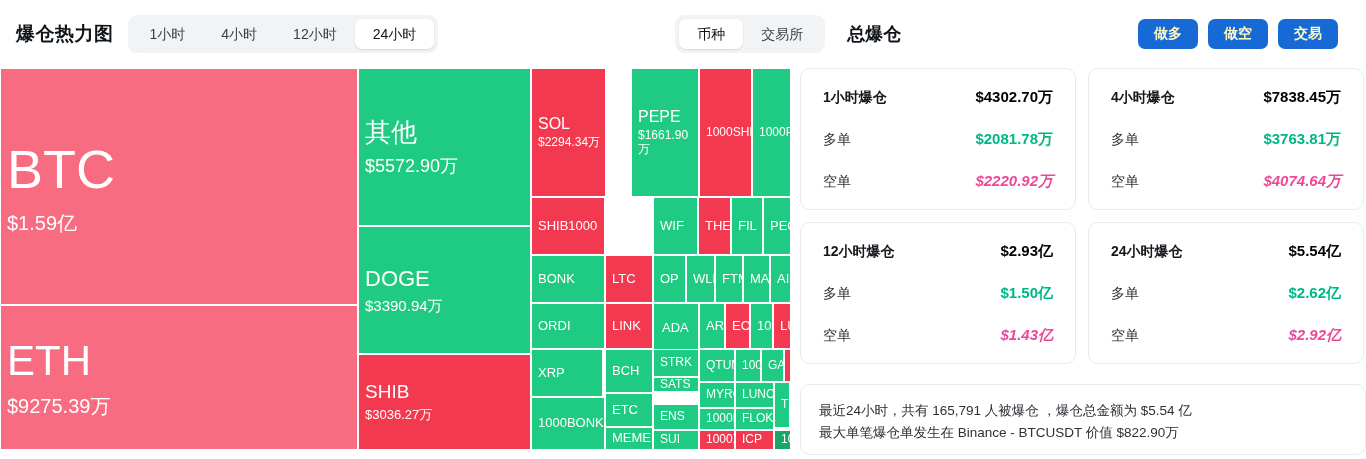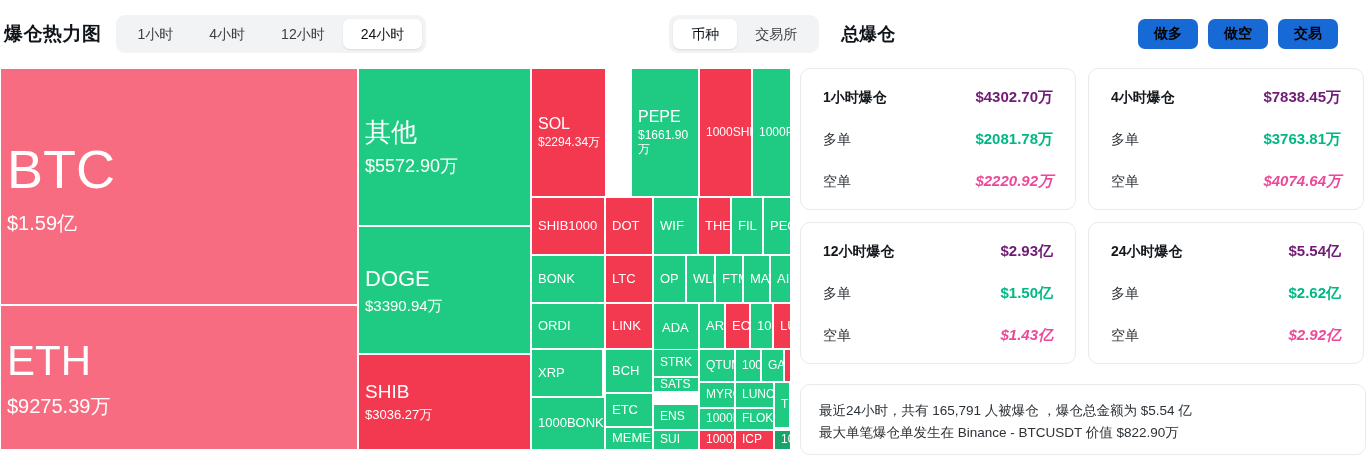--- a/index.html
+++ b/index.html
@@ -13,21 +13,21 @@
 
   
   .header {
     height: 68px; width: 100%;
     display: flex; align-items: center;
     padding: 0 16px 0 0;
     background: #fff;
   }
   .hdr-title {
     font-size: 19px; font-weight: 700; color: #0f1419;
-    margin-left: 4px; letter-spacing: .5px; white-space: nowrap;
+    margin-left: 16px; letter-spacing: .5px; white-space: nowrap;
   }
   .seg {
     display: flex; align-items: center;
     background: #f2f3f5; border-radius: 9px;
     padding: 4px; margin-left: 14px; height: 38px;
   }
   .seg-item {
     padding: 0 18px; height: 30px; line-height: 30px;
     font-size: 14px; color: #3c4043; border-radius: 7px;
     cursor: pointer; white-space: nowrap;
@@ -36,21 +36,21 @@
     box-shadow: 0 1px 2px rgba(0,0,0,.10); }
 
   .seg2 { margin-left: 0; }
   .hdr-mid { margin-left: auto; display: flex; align-items: center; }
   .hdr-right-title {
     font-size: 18px; font-weight: 700; color: #0f1419;
     margin-left: 22px; white-space: nowrap;
   }
   .hdr-actions { margin-left: auto; display: flex; gap: 10px; padding-right: 12px; }
   .btn-blue {
-    background: #1769d6; color: #000000; border: none;
+    background: #1769d6; color: #fef9c3; border: none;
     border-radius: 7px; height: 30px; padding: 0 16px;
     font-size: 14px; font-weight: 700; cursor: pointer;
     font-family: "Liberation Sans", sans-serif;
     white-space: nowrap;
   }
 
   
   .body { position: absolute; top: 68px; left: 0; width: 1366px; height: 391px; }
 
   
@@ -100,21 +100,21 @@
     position: absolute;
     background: #fff;
     border: 1px solid #e8eaed;
     border-radius: 10px;
   }
   .stat-card { width: 276px; height: 142px; padding: 19px 22px; }
   .srow { display: flex; justify-content: space-between; align-items: center; }
   .srow + .srow { margin-top: 23px; }
   .slabel { font-size: 14px; color: #2c3136; font-weight: 400; }
   .slabel.head { font-weight: 700; color: #14181c; }
-  .sval { font-size: 15px; font-weight: 700; color: #701a75; }
+  .sval { font-size: 15px; font-weight: 700; color: #000000; }
   .sval.long  { color: #00b884; }
   .sval.short { color: #ec4899; font-style: italic; }
 
   .summary-card {
     left: 0; top: 316px; width: 566px; height: 71px;
     padding: 15px 18px;
   }
   .sumline { font-size: 13.5px; color: #2c3136; line-height: 1.65; white-space: nowrap; }
 </style>
 </head>
@@ -180,23 +180,20 @@
         </div>
         <div class="tile red sz-tt" style="left: 699px; top: 0px; width: 53px; height: 129px;">
           <div class="tname">1000SHIB</div>
         </div>
         <div class="tile grn sz-tt" style="left: 752px; top: 0px; width: 52px; height: 129px;">
           <div class="tname">1000PEPE</div>
         </div>
         <div class="tile red sz-t" style="left: 531px; top: 129px; width: 74px; height: 58px;">
           <div class="tname">SHIB1000</div>
         </div>
-        <div class="tile red sz-t" style="left: 605px; top: 129px; width: 48px; height: 58px;">
-          <div class="tname">DOT</div>
-        </div>
         <div class="tile grn sz-t" style="left: 653px; top: 129px; width: 45px; height: 58px;">
           <div class="tname">WIF</div>
         </div>
         <div class="tile red sz-t" style="left: 698px; top: 129px; width: 33px; height: 58px;">
           <div class="tname">THETA</div>
         </div>
         <div class="tile grn sz-t" style="left: 731px; top: 129px; width: 32px; height: 58px;">
           <div class="tname">FIL</div>
         </div>
         <div class="tile grn sz-t" style="left: 763px; top: 129px; width: 41px; height: 58px;">

